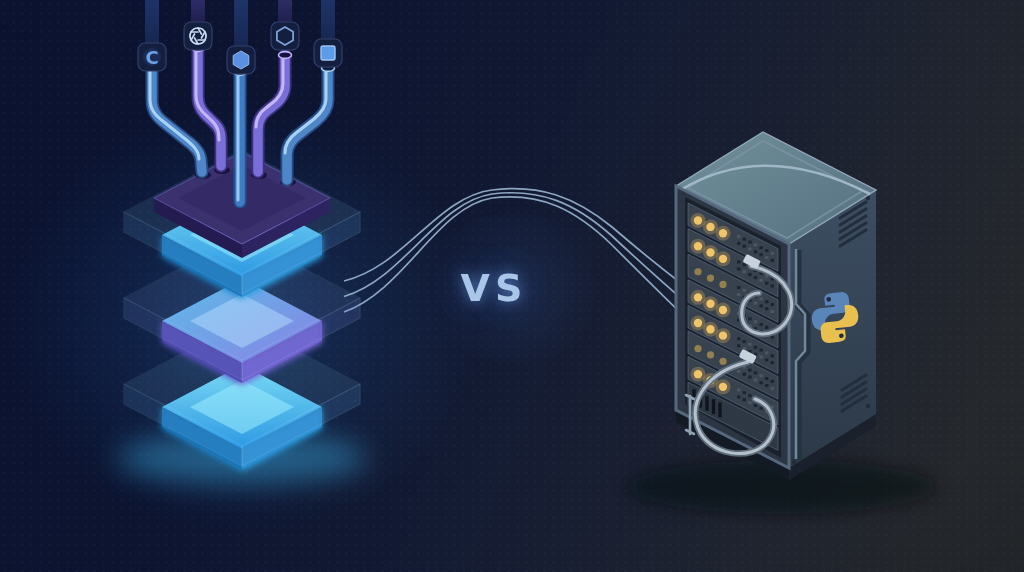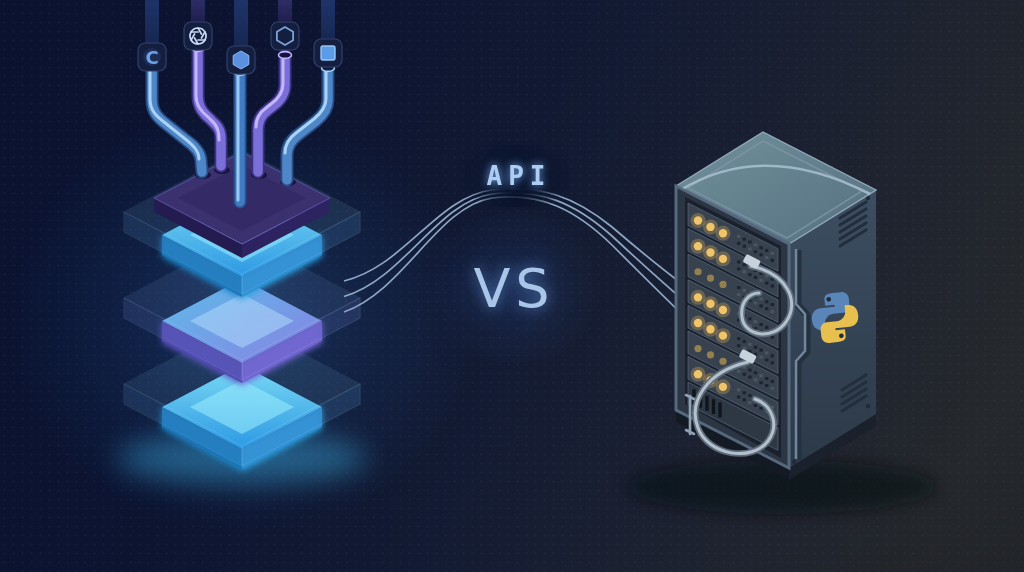--- a/index.html
+++ b/index.html
@@ -12,22 +12,22 @@
   .vignette{position:absolute;inset:0;pointer-events:none;
     background:radial-gradient(130% 125% at 38% 42%,transparent 52%,rgba(2,4,12,0.40) 100%);}
   svg{position:absolute;left:0;top:0;}
   .label{position:absolute;white-space:nowrap;}
   .api-label{left:517px;top:176px;transform:translate(-50%,-50%);
     font-family:"DejaVu Sans Mono",monospace;font-weight:600;font-size:26px;
     color:#aecdf2;letter-spacing:6px;padding:2px 8px 2px 12px;z-index:5;
     text-shadow:0 0 9px rgba(130,185,255,.9),0 0 24px rgba(80,140,255,.5);}
   .api-label::before{content:'';position:absolute;inset:-14px -20px;z-index:-1;
     background:radial-gradient(ellipse 60% 80% at 50% 50%,rgba(10,17,36,0.96) 35%,rgba(10,17,36,0) 75%);}
-  .vs-label{left:514px;top:288px;transform:translate(-50%,-50%);
-    font-family:"DejaVu Sans",sans-serif;font-weight:400;font-size:54px;
+  .vs-label{left:494px;top:288px;transform:translate(-50%,-50%);
+    font-family:"DejaVu Sans",sans-serif;font-weight:700;font-size:38px;
     color:#a9c6e9;letter-spacing:5px;z-index:5;
     text-shadow:0 0 14px rgba(110,165,240,.65),0 0 34px rgba(70,130,230,.35);}
   .vs-glow{position:absolute;left:514px;top:288px;width:190px;height:150px;
     transform:translate(-50%,-50%);border-radius:50%;z-index:4;
     background:radial-gradient(circle,rgba(80,130,220,0.14),rgba(80,130,220,0) 70%);}
 </style>
 </head>
 <body>
 
 <div id="canvas">
@@ -443,17 +443,16 @@
           <rect x="740" y="352" width="16" height="9" rx="2" fill="#c6d2dc" transform="rotate(27 748 356)"></rect>
         </g>
         <g>
           <path d="M690,396 L690,434 M686,395 L694,399 M686,430 L694,434" stroke="#8ea2b4" stroke-width="2.6"></path>
         </g>
       </g>
     </g>
   </svg>
 
   <div class="vs-glow"></div>
-  <div class="label api-label">API</div>
   <div class="label vs-label">VS</div>
 
   <div class="vignette"></div>
 </div>
 
 </body></html>

